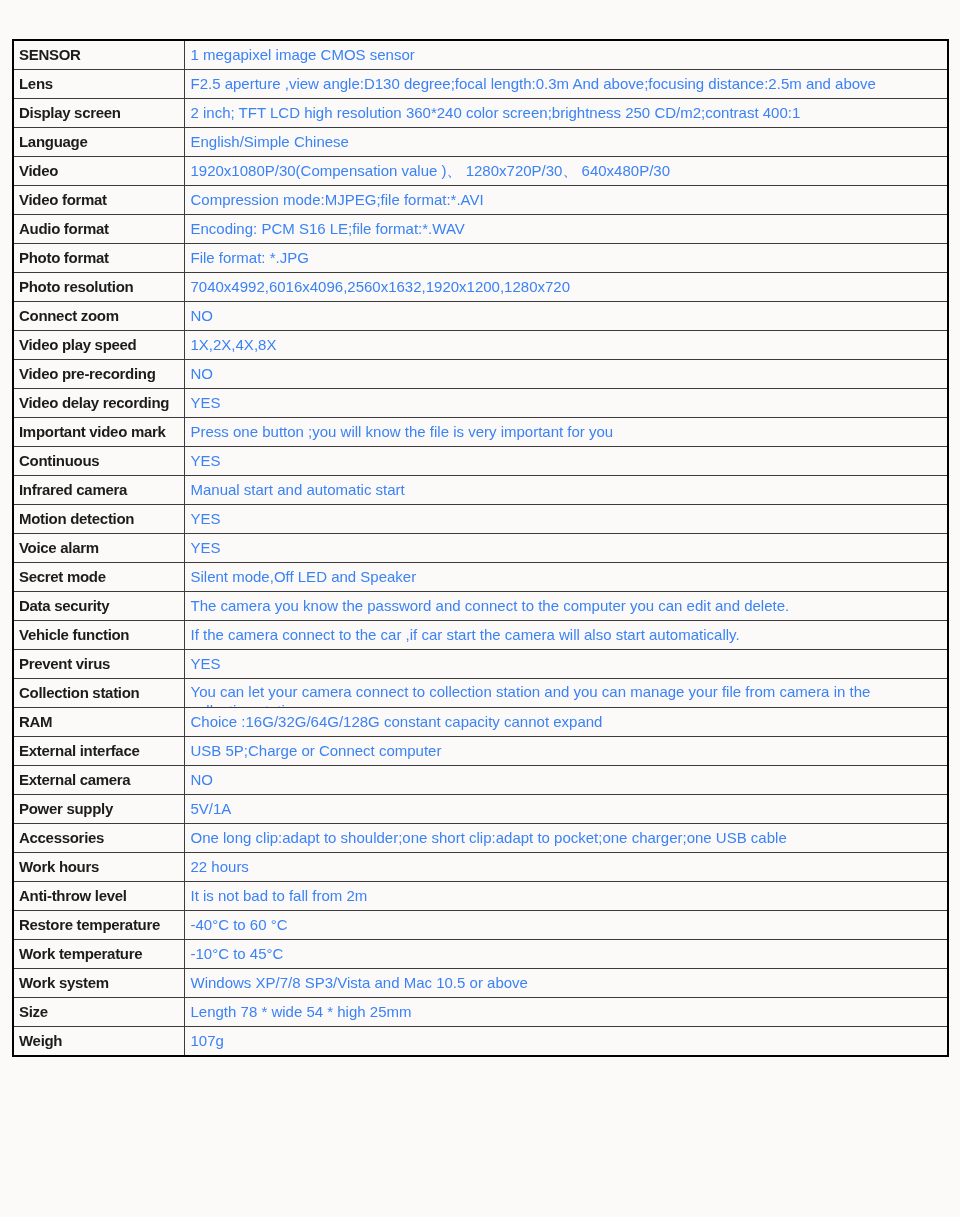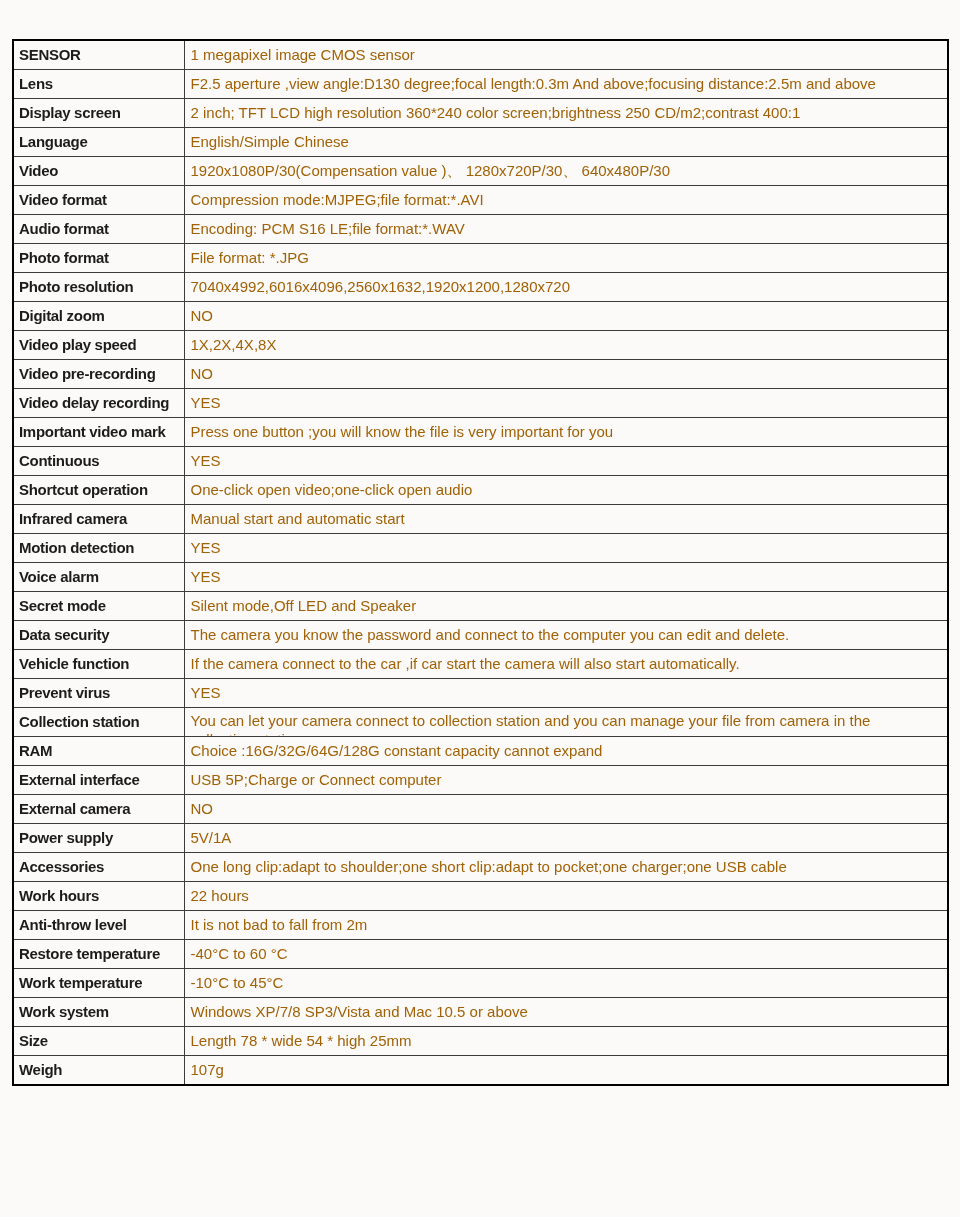--- a/index.html
+++ b/index.html
@@ -39,21 +39,21 @@
     font-size: 15px;
   }
   .label-text {
     font-weight: bold;
     color: #1c1c1c;
     padding: 0 2px 0 5px;
     letter-spacing: -0.3px;
   }
   .value-text {
     padding: 0 16px 0 6px;
-    color: #a16207;
+    color: #3b82f6;
   }
   .value-text.two-line {
     line-height: 19px;
     white-space: normal;
     padding-top: 3px;
     box-sizing: border-box;
   }
   .value-text.two-line .line1,
   .value-text.two-line .line2 {
     display: block;
@@ -173,21 +173,21 @@
     <td class="value-cell">
       <div class="cell-text value-text">
         <span class="line1">7040x4992,6016x4096,2560x1632,1920x1200,1280x720</span>
         
       </div>
     </td>
   </tr>
 
   <tr class="spec-row">
     <td class="label-cell">
-      <div class="cell-text label-text">Digital zoom</div>
+      <div class="cell-text label-text">Connect zoom</div>
     </td>
     <td class="value-cell">
       <div class="cell-text value-text">
         <span class="line1">NO</span>
         
       </div>
     </td>
   </tr>
 
   <tr class="spec-row">
@@ -243,31 +243,20 @@
       <div class="cell-text label-text">Continuous</div>
     </td>
     <td class="value-cell">
       <div class="cell-text value-text">
         <span class="line1">YES</span>
         
       </div>
     </td>
   </tr>
 
-  <tr class="spec-row">
-    <td class="label-cell">
-      <div class="cell-text label-text">Shortcut operation</div>
-    </td>
-    <td class="value-cell">
-      <div class="cell-text value-text">
-        <span class="line1">One-click open video;one-click open audio</span>
-        
-      </div>
-    </td>
-  </tr>
 
   <tr class="spec-row">
     <td class="label-cell">
       <div class="cell-text label-text">Infrared camera</div>
     </td>
     <td class="value-cell">
       <div class="cell-text value-text">
         <span class="line1">Manual start and automatic start</span>
         
       </div>

